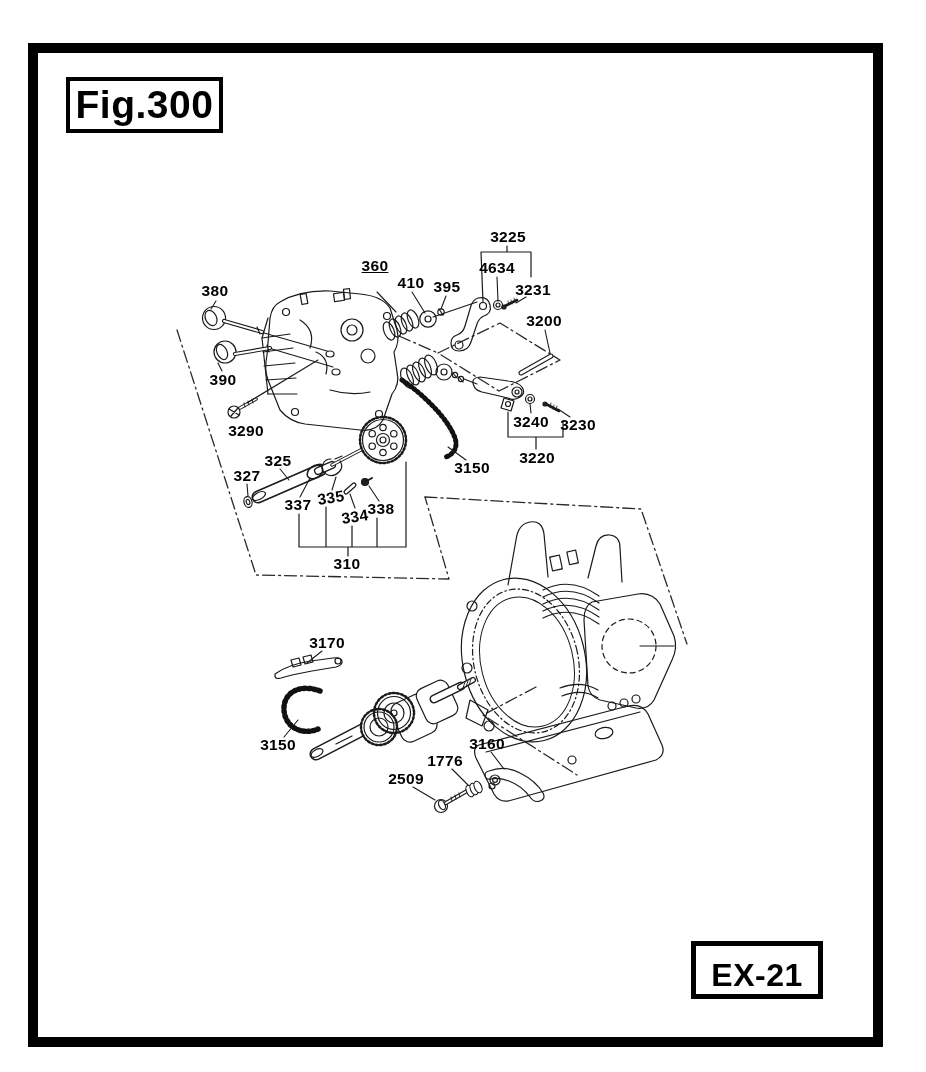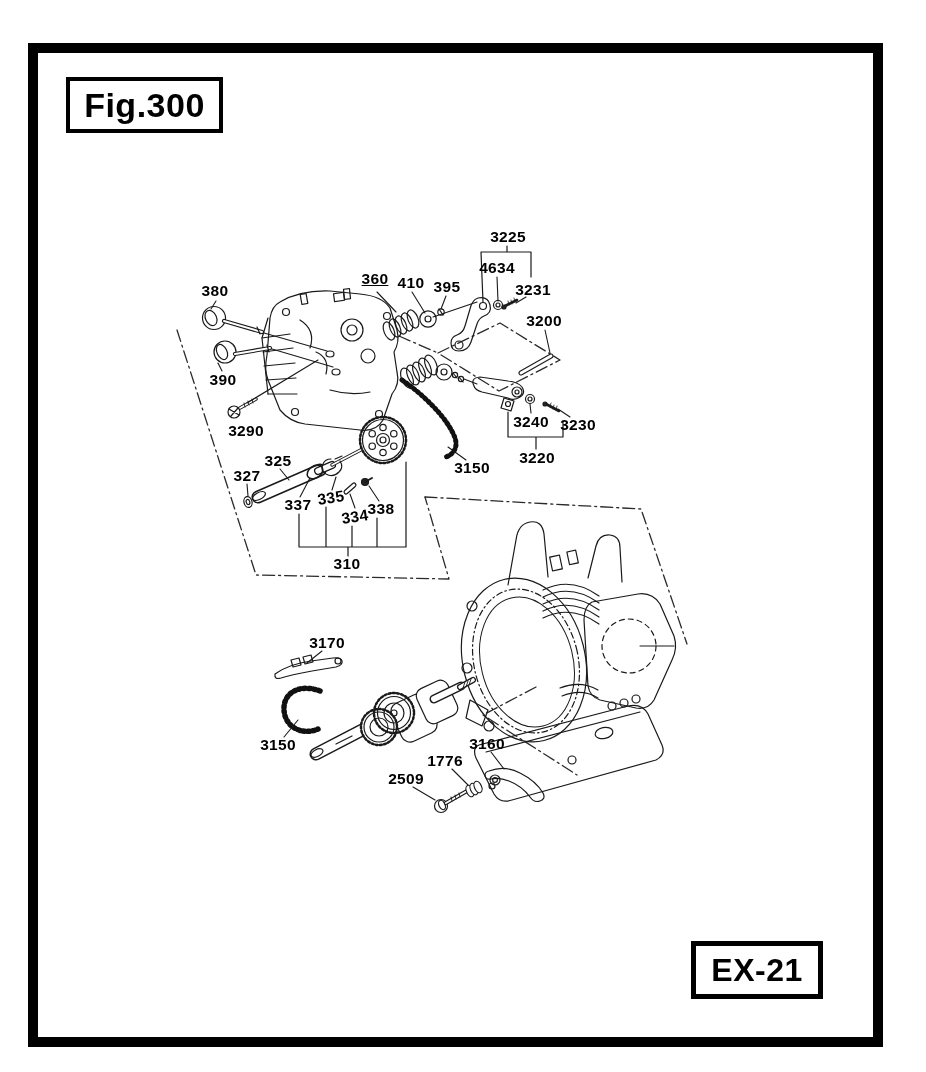--- a/index.html
+++ b/index.html
@@ -2,23 +2,23 @@
 <html><head>
 <meta charset="utf-8">
 <style>
   html,body{margin:0;padding:0;background:#fff;}
   .page{position:relative;width:926px;height:1072px;background:#fff;overflow:hidden;
         font-family:"Liberation Sans",sans-serif;}
   .frame{position:absolute;left:28px;top:43px;width:855px;height:1004px;
          border:10px solid #000;box-sizing:border-box;}
   .figbox{position:absolute;left:66px;top:77px;width:157px;height:56px;
           border:4px solid #000;box-sizing:border-box;display:flex;align-items:center;justify-content:center;}
-  .figbox span{font-weight:700;font-size:34px;color:#000;letter-spacing:0.5px;}
+  .figbox span{font-weight:700;font-size:39px;color:#000;letter-spacing:0.5px;}
   .sheetbox{position:absolute;left:691px;top:941px;width:132px;height:58px;
-          border:5px solid #000;box-sizing:border-box;display:flex;align-items:center;justify-content:center;}
+          border:5px solid #000;box-sizing:border-box;display:flex;align-items:flex-end;justify-content:center;}
   .sheetbox span{font-weight:700;font-size:32px;color:#000;letter-spacing:0.5px;}
   svg.diagram{position:absolute;left:0;top:0;}
   .plabel{position:absolute;transform:translate(-50%,-50%);font-weight:700;font-size:15.5px;
           color:#000;white-space:nowrap;letter-spacing:0.3px;}
   .rot{transform:translate(-50%,-50%) rotate(-9deg);}
 </style>
 </head>
 <body>
 
 <div class="page">
@@ -333,21 +333,21 @@
     <span>Fig.300</span>
   </div>
   <div class="sheetbox">
     <span>EX-21</span>
   </div>
 
   <div>
     <div class="plabel" style="left:215px;top:291px;">380</div>
     <div class="plabel" style="left:223px;top:380px;">390</div>
     <div class="plabel" style="left:246px;top:431px;">3290</div>
-    <div class="plabel" style="left:375px;top:279px;text-decoration:underline;">360</div>
+    <div class="plabel" style="left:375px;top:266px;text-decoration:underline;">360</div>
     <div class="plabel" style="left:411px;top:283px;">410</div>
     <div class="plabel" style="left:447px;top:287px;">395</div>
     <div class="plabel" style="left:508px;top:237px;">3225</div>
     <div class="plabel" style="left:497px;top:268px;">4634</div>
     <div class="plabel" style="left:533px;top:290px;text-align:right;">3231</div>
     <div class="plabel" style="left:544px;top:321px;">3200</div>
     <div class="plabel" style="left:531px;top:422px;">3240</div>
     <div class="plabel" style="left:578px;top:425px;">3230</div>
     <div class="plabel" style="left:537px;top:458px;">3220</div>
     <div class="plabel" style="left:472px;top:468px;">3150</div>

